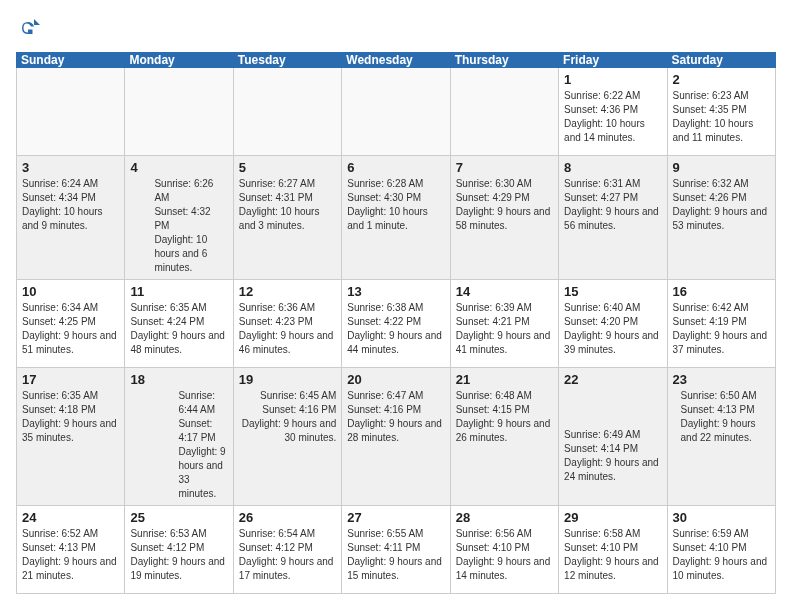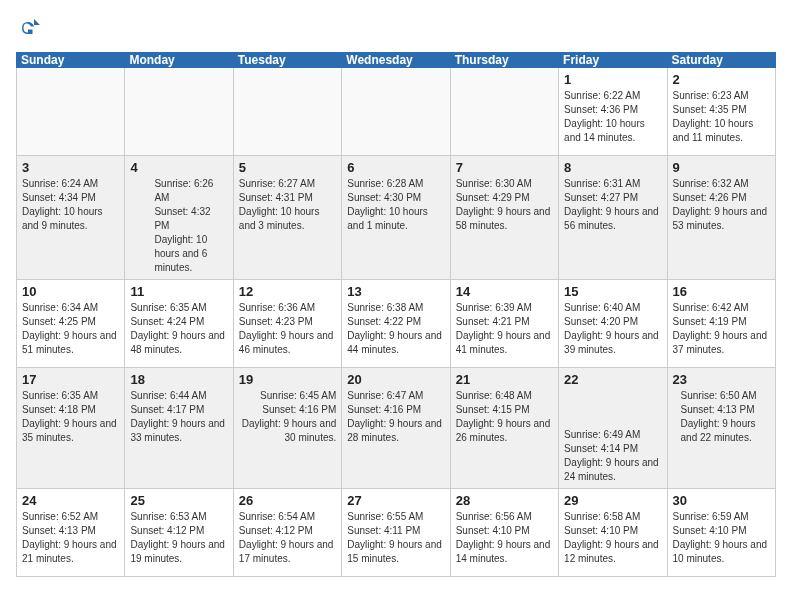--- a/index.html
+++ b/index.html
@@ -233,21 +233,21 @@
       </tr>
       <tr>
         <td class="shaded">
           <span class="day-num">17</span>
           <div class="day-info" style="white-space: pre-line;">Sunrise: 6:35 AM
 Sunset: 4:18 PM
 Daylight: 9 hours and 35 minutes.</div>
         </td>
         <td class="shaded">
           <span class="day-num">18</span>
-          <div class="day-info" style="white-space: pre-line;">Sunrise: 6:44 AM
+          <div class="day-info" style="white-space: pre-line; margin-left: 48px;">Sunrise: 6:44 AM
 Sunset: 4:17 PM
 Daylight: 9 hours and 33 minutes.</div>
         </td>
         <td class="shaded">
           <span class="day-num">19</span>
           <div class="day-info" style="white-space: pre-line; text-align: right;">Sunrise: 6:45 AM
 Sunset: 4:16 PM
 Daylight: 9 hours and 30 minutes.</div>
         </td>
         <td class="shaded">

